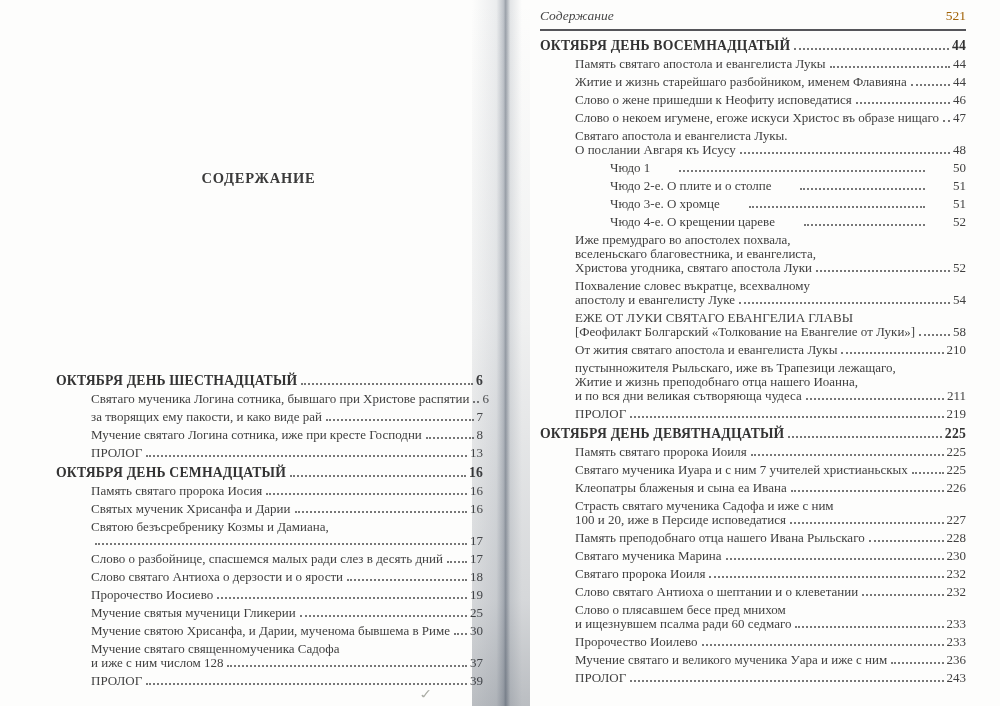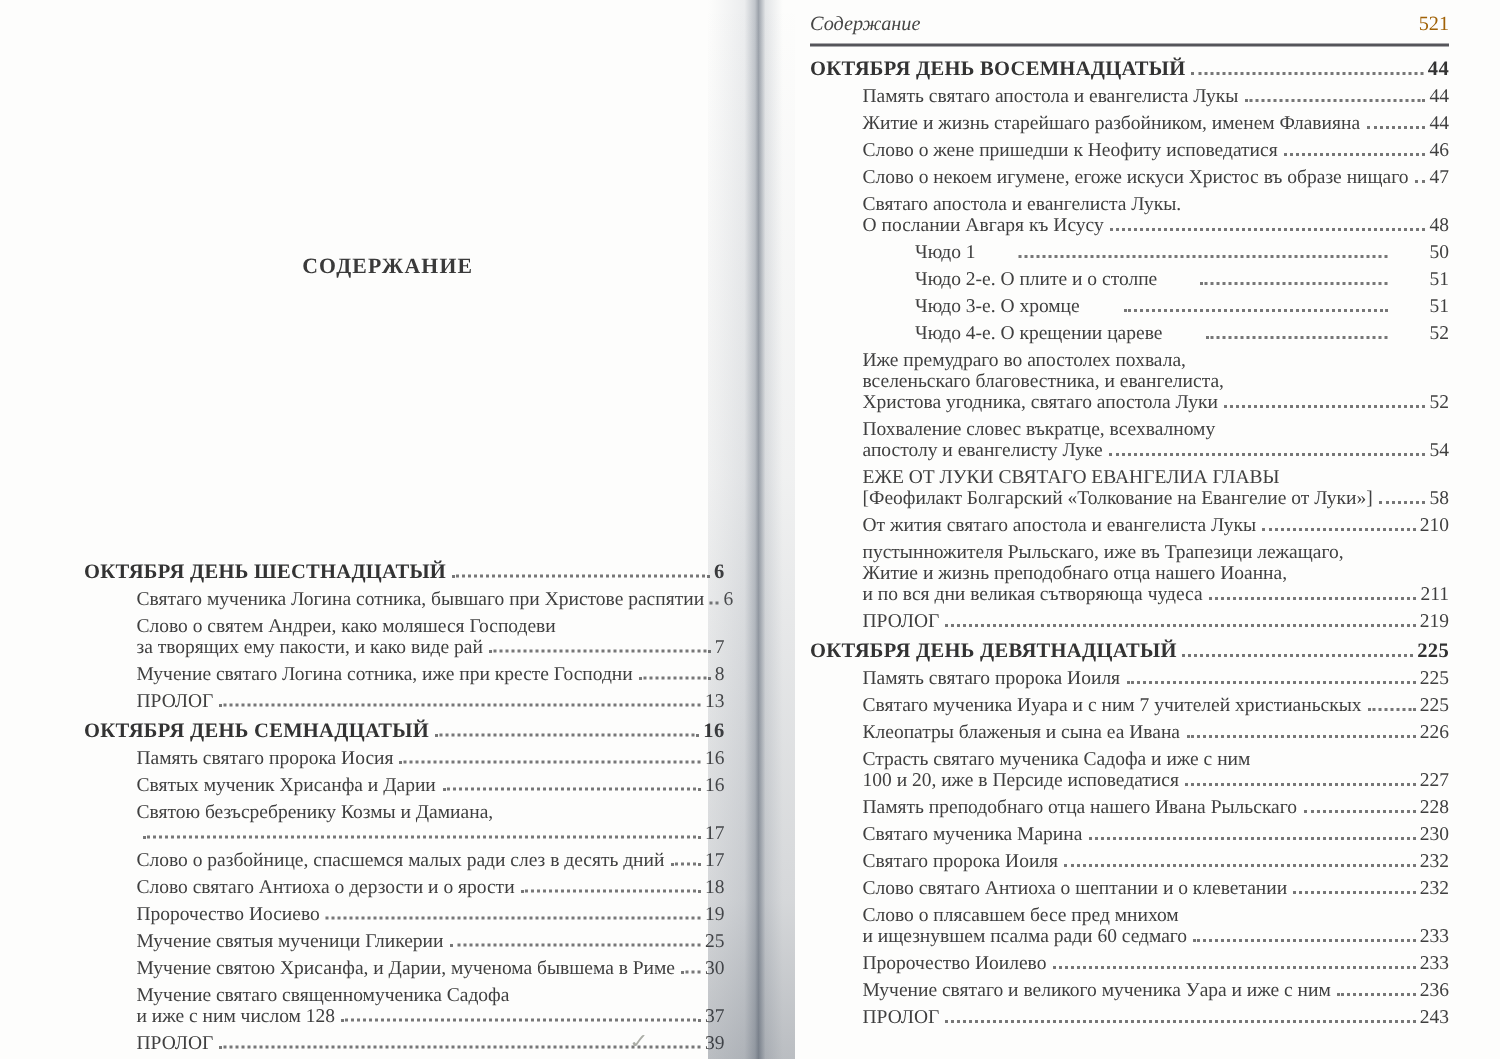--- a/index.html
+++ b/index.html
@@ -88,23 +88,20 @@
           </div>
           <div class="toc-entry">
             <div class="toc-line indent-1">
               <span class="toc-text">Святаго мученика Логина сотника, бывшаго при Христове распятии</span>
               <span class="leader"></span>
               <span class="toc-page">6</span>
             </div>
           </div>
           <div class="toc-entry">
             <div class="toc-line indent-1">
-              <span class="toc-text">Слово о святем Андреи, како моляшеся Господеви</span>
-            </div>
-            <div class="toc-line indent-1">
               <span class="toc-text">за творящих ему пакости, и како виде рай</span>
               <span class="leader"></span>
               <span class="toc-page">7</span>
             </div>
           </div>
           <div class="toc-entry">
             <div class="toc-line indent-1">
               <span class="toc-text">Мучение святаго Логина сотника, иже при кресте Господни</span>
               <span class="leader"></span>
               <span class="toc-page">8</span>

